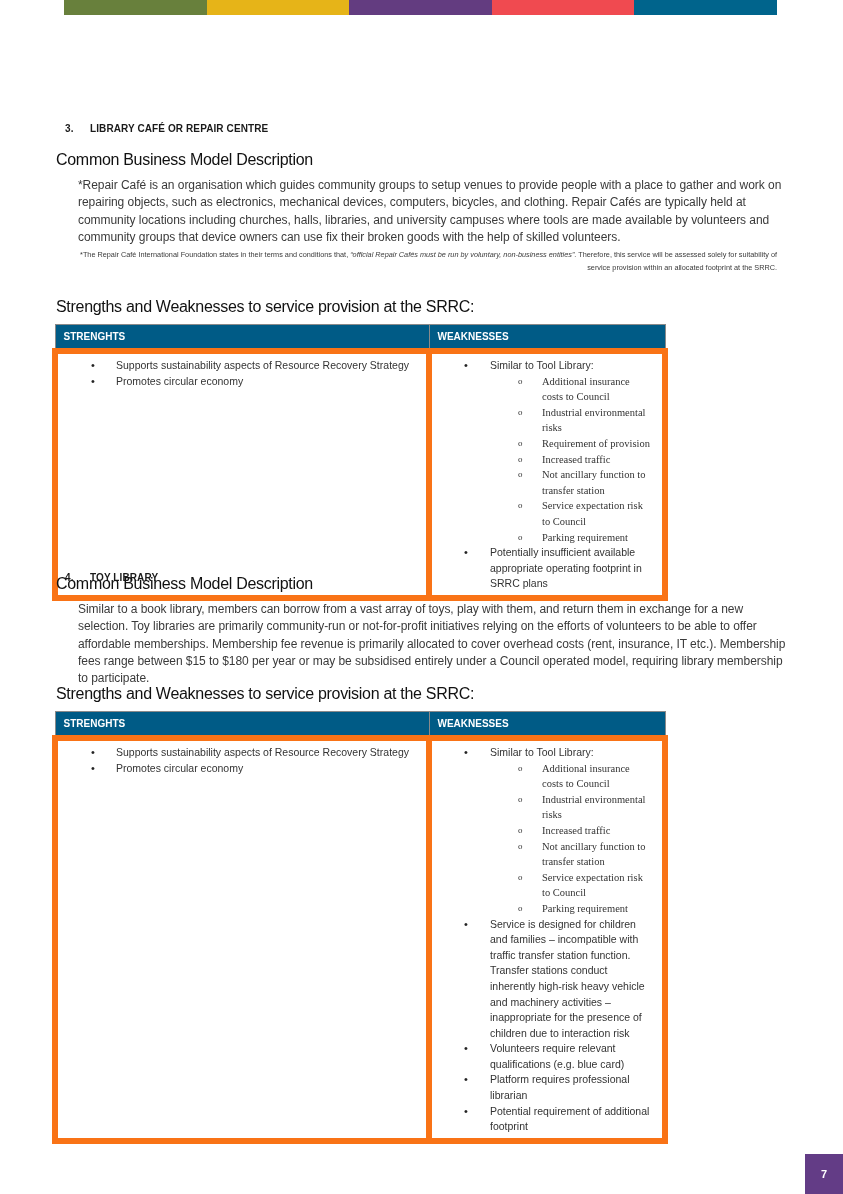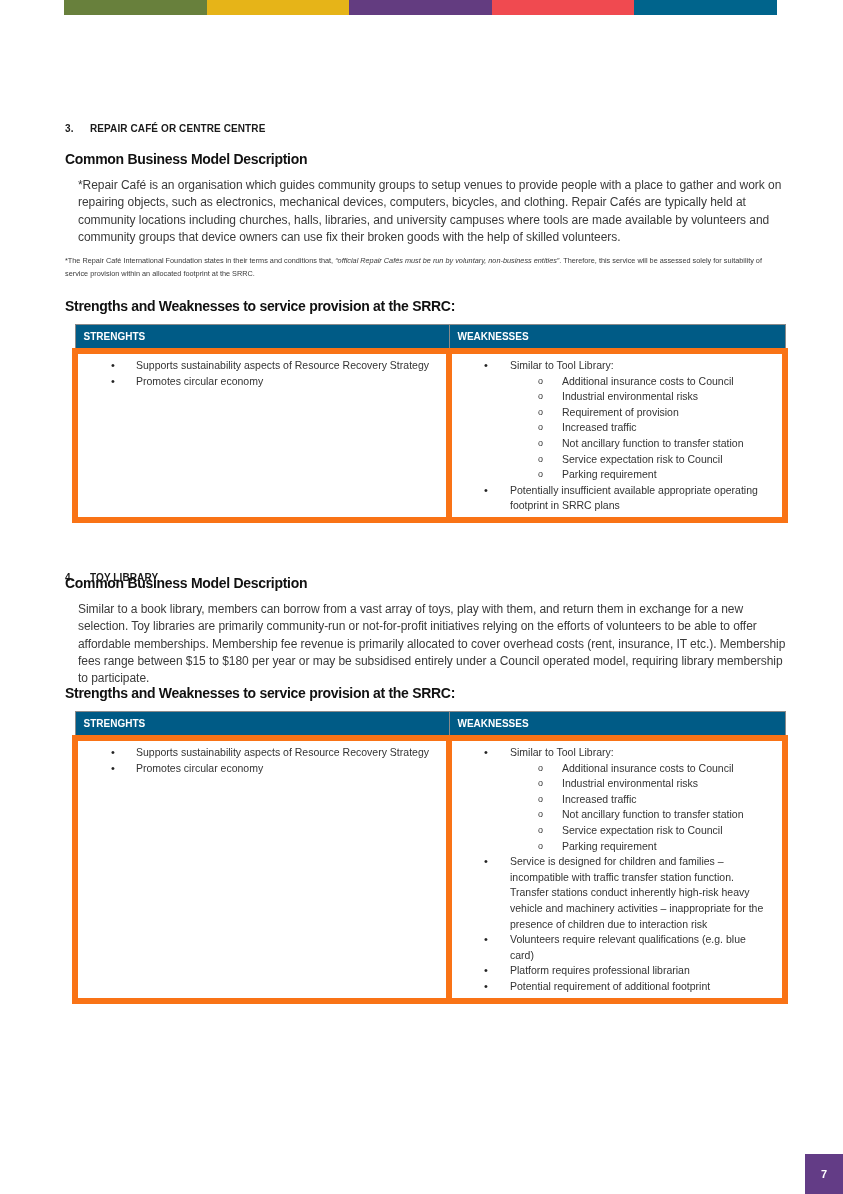--- a/index.html
+++ b/index.html
@@ -2,56 +2,56 @@
 <html><head>
 <meta charset="utf-8">
 <style>
   html, body { margin: 0; padding: 0; background: #ffffff; }
   body { width: 843px; height: 1194px; position: relative; overflow: hidden;
          font-family: "Liberation Sans", sans-serif; color: #333; }
   .colorbar { position: absolute; left: 64px; top: 0; width: 713px; height: 15px; display: flex; }
   .colorbar span { flex: 1; height: 100%; }
   .sec-title { position: absolute; left: 65px; font-size: 10px; font-weight: bold; color: #1a1a1a; letter-spacing: 0.1px; }
   .sec-title .num { display: inline-block; width: 25px; }
-  .sub-head { position: absolute; left: 65px; font-size: 14px; font-weight: bold; color: #111; letter-spacing: -0.3px; }
+  .sub-head { position: absolute; left: 56px; font-size: 16px; font-weight: normal; color: #111; letter-spacing: -0.3px; }
   .para { position: absolute; left: 78px; width: 712px; font-size: 12px; line-height: 17.3px; color: #3a3a3a; letter-spacing: -0.05px; }
   .footnote { position: absolute; left: 65px; width: 712px; font-size: 7.3px; line-height: 12.5px; color: #3a3a3a; }
   .footnote em { font-style: italic; }
-  table.sw { position: absolute; left: 72px; width: 716px; border-collapse: collapse; font-size: 10.5px; color: #333; }
+  table.sw { position: absolute; left: 52px; width: 616px; border-collapse: collapse; font-size: 10.5px; color: #333; }
   table.sw th { background: #005b86; color: #fff; text-align: left; font-size: 10px; font-weight: bold; padding: 0 8px; height: 23px; border: 1px solid #8a8a8a; }
   table.sw td { border: 6px solid #f97316; vertical-align: top; padding: 4px 0 3px 0; }
   table.sw th.c1, table.sw td.c1 { width: 357px; }
   ul.b1 { list-style: none; margin: 0; padding: 0; }
   ul.b1 > li { position: relative; padding-left: 58px; line-height: 15.6px; padding-right: 10px; }
   ul.b1 > li::before { content: "\2022"; position: absolute; left: 33px; top: 0; color: #222; font-size: 11px; }
   .w ul.b1 > li { padding-left: 58px; }
   .w ul.b1 > li::before { left: 32px; }
-  ul.b2 { list-style: none; margin: 0; padding: 0; }
+  ul.b2 { list-style: none; margin: 0; padding: 0; font-family: Liberation Serif, serif; }
   ul.b2 > li { position: relative; padding-left: 52px; line-height: 15.6px; }
   ul.b2 > li::before { content: "o"; position: absolute; left: 28px; top: 0; font-size: 9px; color: #333; }
   .page-num { position: absolute; left: 805px; top: 1154px; width: 38px; height: 40px; background: #633c86; color: #fff;
               font-size: 11px; font-weight: bold; display: flex; align-items: center; justify-content: center; }
 </style>
 </head>
 <body>
 
 <div class="colorbar">
   <span style="background:#68803c"></span>
   <span style="background:#e6b418"></span>
   <span style="background:#633c80"></span>
   <span style="background:#f04a50"></span>
   <span style="background:#00648c"></span>
 </div>
 
 <div class="sec-title" style="top:123px;">
-  <span class="num">3.</span><span>REPAIR CAFÉ OR CENTRE CENTRE</span>
+  <span class="num">3.</span><span>LIBRARY CAFÉ OR REPAIR CENTRE</span>
 </div>
 <div class="sub-head" style="top:151px;">Common Business Model Description</div>
 <div class="para" style="top:177px;">*Repair Café is an organisation which guides community groups to setup venues to provide people with a place to gather and work on repairing objects, such as electronics, mechanical devices, computers, bicycles, and clothing. Repair Cafés are typically held at community locations including churches, halls, libraries, and university campuses where tools are made available by volunteers and community groups that device owners can use fix their broken goods with the help of skilled volunteers.</div>
-<div class="footnote" style="top:255px;">
+<div class="footnote" style="top:249px;text-align:right;">
   <span>*The Repair Café International Foundation states in their terms and conditions that, </span><em>“official Repair Cafés must be run by voluntary, non-business entities”</em><span>. Therefore, this service will be assessed solely for suitability of service provision within an allocated footprint at the SRRC.</span>
 </div>
 <div class="sub-head" style="top:298px;">Strengths and Weaknesses to service provision at the SRRC:</div>
 
 <table class="sw" style="top:324px;">
   <thead>
     <tr>
       <th class="c1">STRENGHTS</th>
       <th>WEAKNESSES</th>
     </tr>

